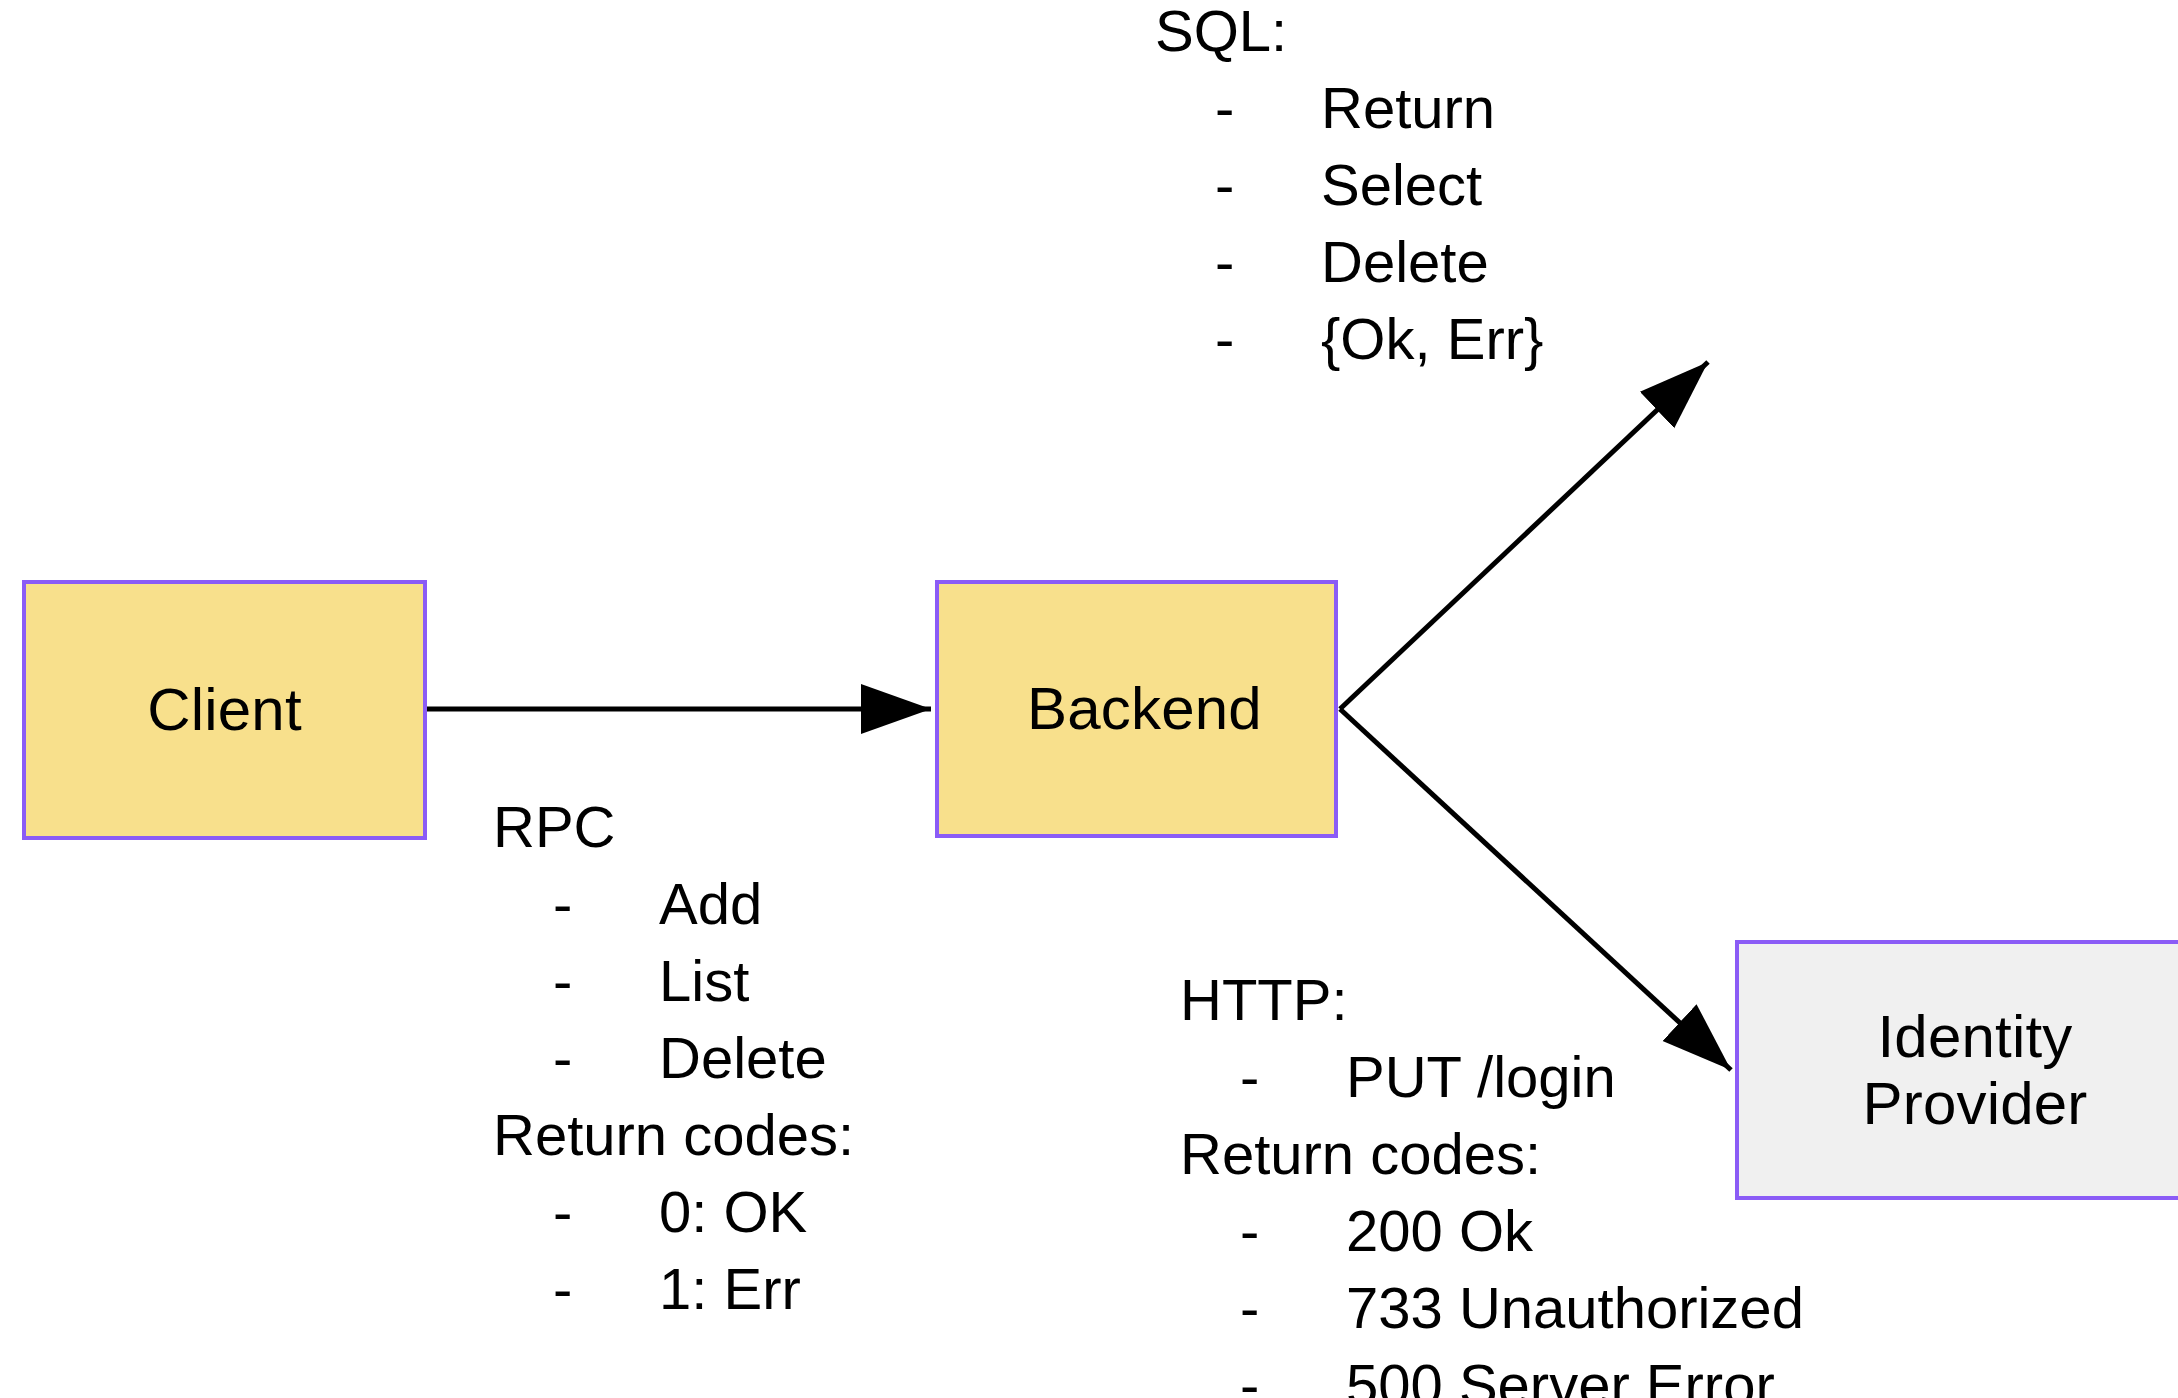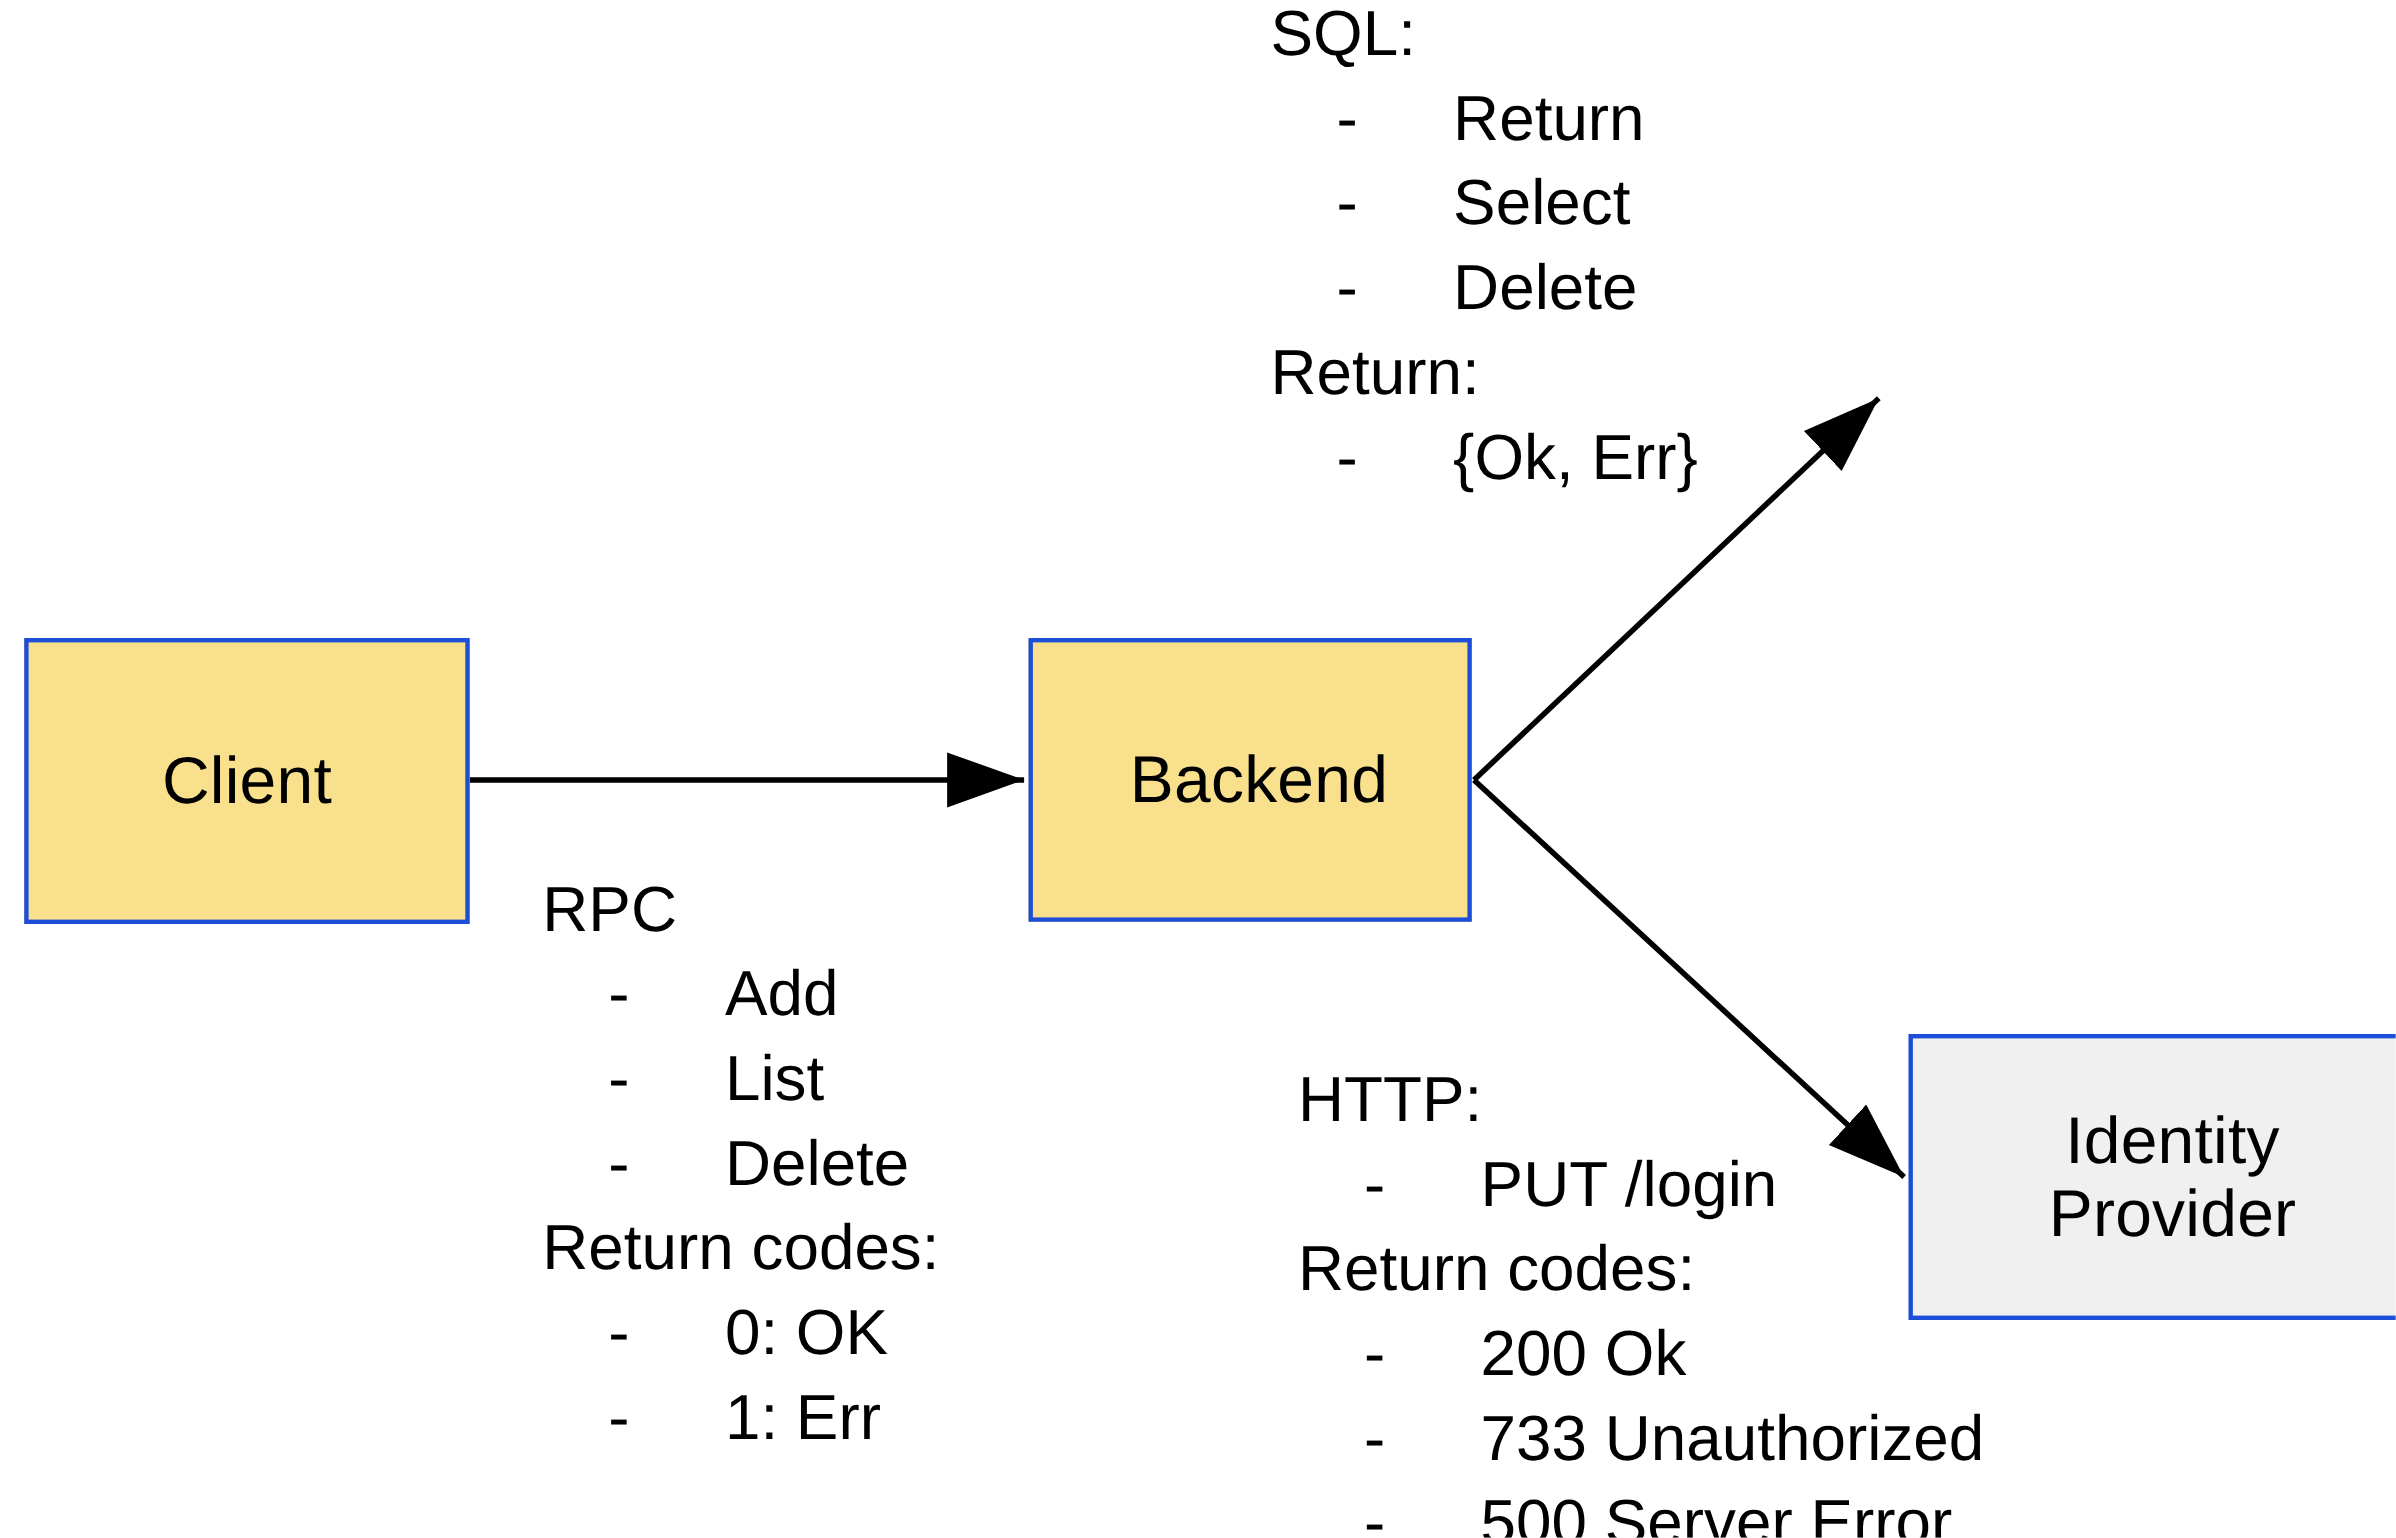--- a/index.html
+++ b/index.html
@@ -25,21 +25,21 @@
     width: 2178px;
     height: 1398px;
     pointer-events: none;
   }
   svg.layer * { pointer-events: auto; }
 
   
   .node-box {
     position: absolute;
     box-sizing: border-box;
-    border: 4px solid #1d4ed8;
+    border: 4px solid #8b5cf6;
     display: flex;
     align-items: center;
     justify-content: center;
     text-align: center;
     color: #000000;
     line-height: 1.12;
   }
   .node-label {
     font-size: 60px;
     letter-spacing: 0.2px;
@@ -148,21 +148,20 @@
     </span>
     <span class="ann-item">
       <span class="dash">-</span>
       <span class="txt">Select</span>
     </span>
     <span class="ann-item">
       <span class="dash">-</span>
       <span class="txt">Delete</span>
     </span>
 
-    <span class="ann-head">Return:</span>
 
     <span class="ann-item">
       <span class="dash">-</span>
       <span class="txt">{Ok, Err}</span>
     </span>
   </div>
 
   <div class="ann-block" id="rpc-block">
     <span class="ann-head">RPC</span>
 

